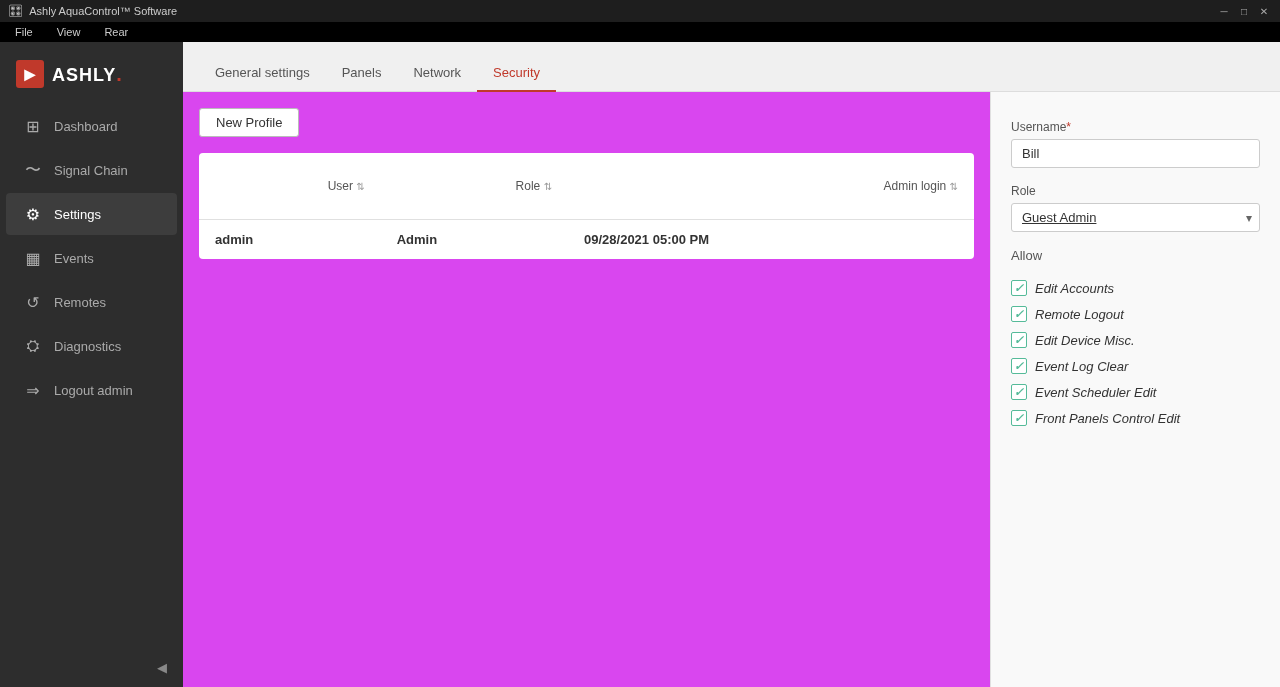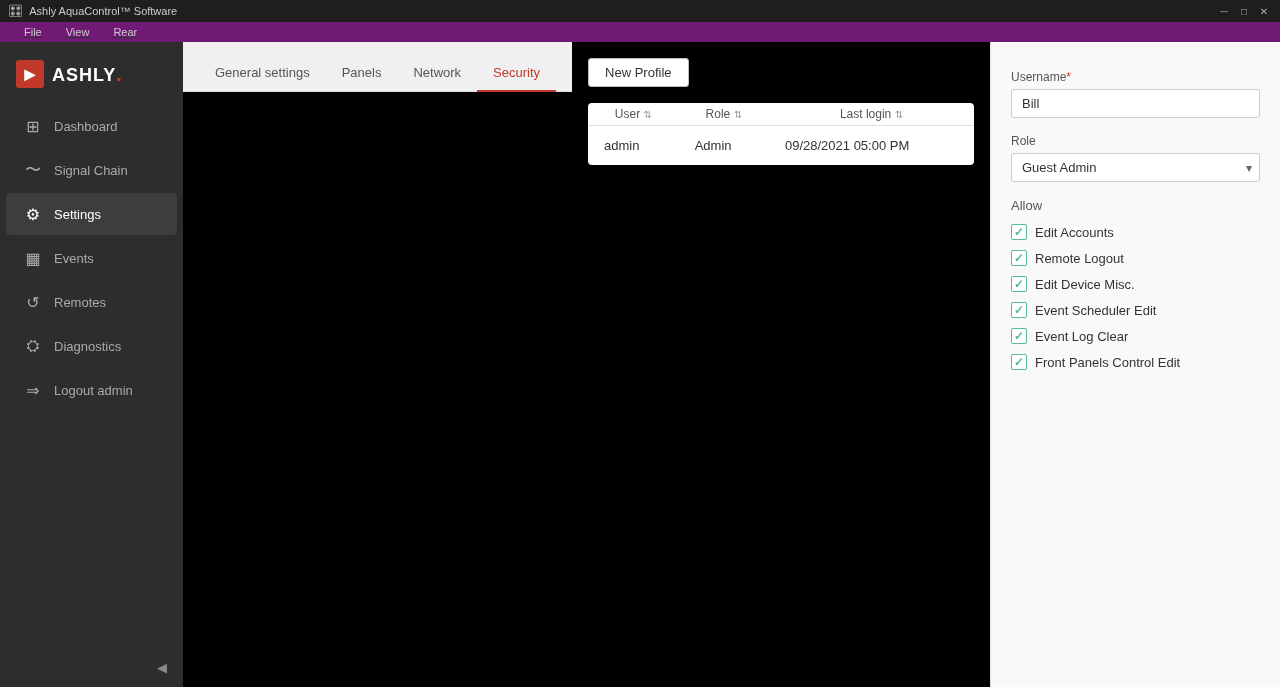--- a/index.html
+++ b/index.html
@@ -16,27 +16,26 @@
       padding: 0 8px;
       font-size: 11px;
       user-select: none;
     }
     .titlebar-left { display: flex; align-items: center; gap: 6px; }
     .titlebar-controls { display: flex; gap: 4px; }
     .titlebar-btn { width: 16px; height: 16px; display: flex; align-items: center; justify-content: center; cursor: pointer; font-size: 10px; color: #aaa; }
 
     
     .menubar {
-      background: #701a75;
+      background: #000000;
       height: 20px;
       display: flex;
       align-items: center;
-      padding: 0 20px;
+      padding: 0 11px;
       gap: 16px;
-      text-decoration: underline;
     }
     .menubar-item { color: #ccc; font-size: 11px; cursor: pointer; padding: 2px 4px; }
 
     
     .app-container {
       display: flex;
       height: calc(687px - 42px);
       background: #f0f0f0;
     }
 
@@ -97,23 +96,23 @@
       color: #888;
       cursor: pointer;
       display: flex;
       align-items: center;
       justify-content: flex-end;
     }
 
     
     .content-area {
       flex: 1;
-      background: #000000;
-      display: flex;
-      flex-direction: row;
+      background: #d946ef;
+      display: flex;
+      flex-direction: column;
       overflow: hidden;
     }
 
     
     .tabs-bar {
       background: #f0f0f0;
       display: flex;
       align-items: flex-end;
       padding: 0 16px;
       border-bottom: 1px solid #ddd;
@@ -156,33 +155,34 @@
     }
 
     .users-table {
       width: 100%;
       background: white;
       border-collapse: collapse;
       border-radius: 4px;
       overflow: hidden;
     }
     .users-table th {
-      text-align: center;
-      padding: 4px 16px;
+      text-align: right;
+      padding: 26px 16px;
       font-weight: 500;
       color: #555;
       border-bottom: 1px solid #e0e0e0;
       font-size: 12px;
     }
     .sort-icon { font-size: 10px; color: #999; }
     .users-table td {
       padding: 12px 16px;
       border-bottom: 1px solid #f0f0f0;
       font-size: 13px;
       color: #333;
+      font-weight: bold;
     }
     .users-table tr:last-child td { border-bottom: none; }
 
     
     .profile-panel {
       width: 290px;
       background: #f9f9f9;
       border-left: 1px solid #e0e0e0;
       padding: 20px;
       overflow-y: auto;
@@ -212,42 +212,44 @@
     .form-select {
       width: 100%;
       border: 1px solid #ccc;
       border-radius: 3px;
       padding: 6px 30px 6px 10px;
       font-size: 13px;
       color: #333;
       background: white;
       appearance: none;
       cursor: pointer;
+      text-decoration: underline;
     }
     .select-chevron {
       position: absolute;
       right: 8px;
       top: 50%;
       transform: translateY(-50%);
       font-size: 12px;
       color: #666;
       pointer-events: none;
     }
 
     .allow-section-title {
       font-size: 13px;
       color: #555;
-      margin-bottom: 6px;
+      margin-bottom: 12px;
     }
 
     .checkbox-item {
       display: flex;
       align-items: center;
       gap: 8px;
       padding: 5px 0;
+      font-style: italic;
     }
     .checkbox-item label {
       font-size: 13px;
       color: #333;
     }
 
     .custom-checkbox {
       width: 16px;
       height: 16px;
       border: 1px solid #5b9;
@@ -358,21 +360,21 @@
             <tr>
               <th>
                 <span>User</span>
                 <span class="sort-icon"> ⇅</span>
               </th>
               <th>
                 <span>Role</span>
                 <span class="sort-icon"> ⇅</span>
               </th>
               <th>
-                <span>Last login</span>
+                <span>Admin login</span>
                 <span class="sort-icon"> ⇅</span>
               </th>
             </tr>
           </thead>
           <tbody>
             <tr>
               <td>admin</td>
               <td>Admin</td>
               <td>09/28/2021 05:00 PM</td>
             </tr>
@@ -414,28 +416,28 @@
           <div class="checkbox-item">
             <div class="custom-checkbox checked"></div>
             <label>Remote Logout</label>
           </div>
           <div class="checkbox-item">
             <div class="custom-checkbox checked"></div>
             <label>Edit Device Misc.</label>
           </div>
           <div class="checkbox-item">
             <div class="custom-checkbox checked"></div>
+            <label>Event Log Clear</label>
+          </div>
+          <div class="checkbox-item">
+            <div class="custom-checkbox checked"></div>
             <label>Event Scheduler Edit</label>
           </div>
           <div class="checkbox-item">
             <div class="custom-checkbox checked"></div>
-            <label>Event Log Clear</label>
-          </div>
-          <div class="checkbox-item">
-            <div class="custom-checkbox checked"></div>
             <label>Front Panels Control Edit</label>
           </div>
         </div>
 
       </div>
 
     </div>
 
   </div>
 

